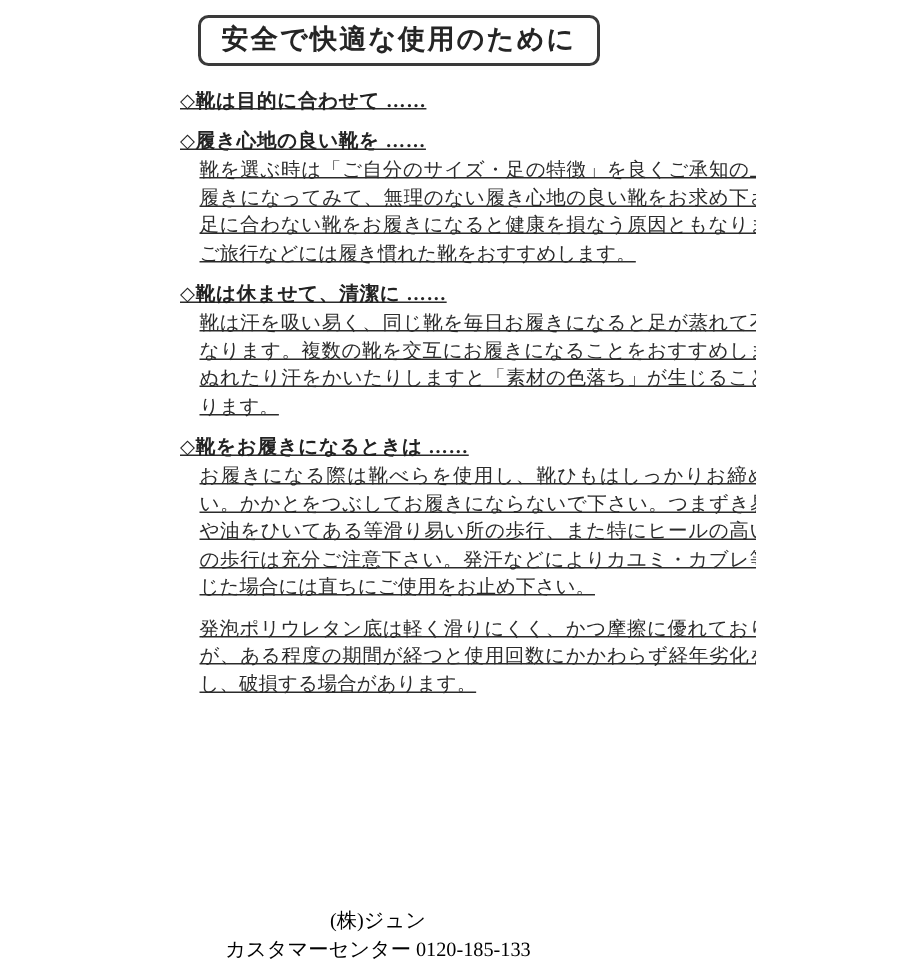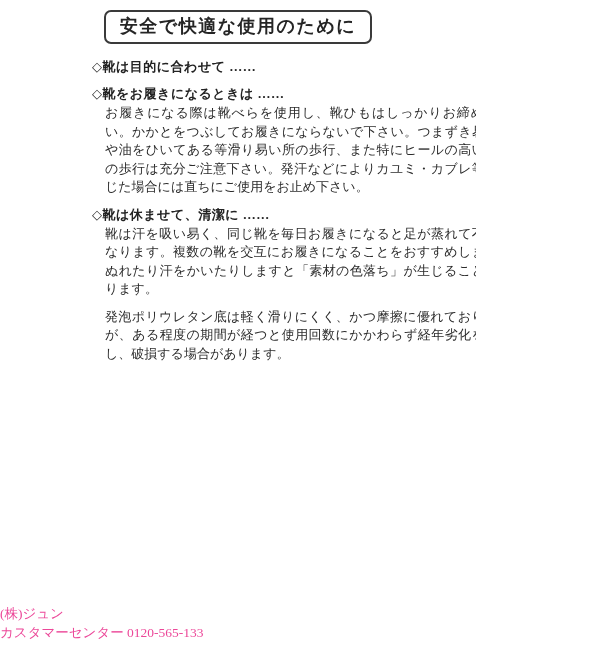--- a/index.html
+++ b/index.html
@@ -8,20 +8,21 @@
     background: #ffffff;
   }
   .page {
     position: relative;
     width: 476px;
     height: 650px;
     background: #ffffff;
     font-family: "Liberation Serif", "DejaVu Serif", serif;
     color: #2b2b2b;
     overflow: hidden;
+    padding-left: 28px;
   }
   .title-wrap {
     text-align: center;
     padding-top: 10px;
   }
   .title-box {
     display: inline-block;
     border: 2px solid #3a3a3a;
     border-radius: 7px;
     padding: 2px 14px 4px 14px;
@@ -38,20 +39,21 @@
   .intro {
     margin-left: 13px;
     width: 407px;
     font-size: 13px;
     line-height: 18.5px;
     text-align: justify;
     margin-bottom: 8px;
   }
   .section {
     margin-top: 9px;
+    text-decoration: underline;
   }
   .section-heading {
     font-size: 13px;
     font-weight: bold;
     letter-spacing: 0.5px;
     line-height: 18px;
     color: #232323;
   }
   .section-body {
     margin-left: 13px;
@@ -60,60 +62,64 @@
     line-height: 18.5px;
     text-align: justify;
     white-space: pre-wrap;
     margin-top: 1px;
   }
   .footer {
     position: absolute;
     left: 0;
     bottom: 8px;
     width: 100%;
-    text-align: left;
+    text-align: center;
     font-size: 13.5px;
     line-height: 19px;
-    color: #ec4899;
+    color: #000000;
   }
 </style>
 </head>
 <body>
 
 <div class="page">
 
   <div class="title-wrap">
     <div class="title-box">安全で快適な使用のために</div>
   </div>
 
   <div class="content">
 
 
     <div class="section">
       <div class="section-heading">◇靴は目的に合わせて ……</div>
     </div>
 
-
     <div class="section">
-      <div class="section-heading">◇靴をお履きになるときは ……</div>
-      <div class="section-body">お履きになる際は靴べらを使用し、靴ひもはしっかりお締め下さい。かかとをつぶしてお履きにならないで下さい。つまずき易い所や油をひいてある等滑り易い所の歩行、また特にヒールの高い靴での歩行は充分ご注意下さい。発汗などによりカユミ・カブレ等を感じた場合には直ちにご使用をお止め下さい。</div>
+      <div class="section-heading">◇履き心地の良い靴を ……</div>
+      <div class="section-body">靴を選ぶ時は「ご自分のサイズ・足の特徴」を良くご承知の上、お履きになってみて、無理のない履き心地の良い靴をお求め下さい。足に合わない靴をお履きになると健康を損なう原因ともなります。ご旅行などには履き慣れた靴をおすすめします。</div>
     </div>
 
     <div class="section">
       <div class="section-heading">◇靴は休ませて、清潔に ……</div>
       <div class="section-body">靴は汗を吸い易く、同じ靴を毎日お履きになると足が蒸れて不潔になります。複数の靴を交互にお履きになることをおすすめします。ぬれたり汗をかいたりしますと「素材の色落ち」が生じることがあります。</div>
+    </div>
+
+    <div class="section">
+      <div class="section-heading">◇靴をお履きになるときは ……</div>
+      <div class="section-body">お履きになる際は靴べらを使用し、靴ひもはしっかりお締め下さい。かかとをつぶしてお履きにならないで下さい。つまずき易い所や油をひいてある等滑り易い所の歩行、また特にヒールの高い靴での歩行は充分ご注意下さい。発汗などによりカユミ・カブレ等を感じた場合には直ちにご使用をお止め下さい。</div>
     </div>
 
     <div class="section">
     </div>
 
     <div class="section">
       <div class="section-body">発泡ポリウレタン底は軽く滑りにくく、かつ摩擦に優れておりますが、ある程度の期間が経つと使用回数にかかわらず経年劣化を起こし、破損する場合があります。</div>
     </div>
 
   </div>
 
   <div class="footer">
     <div>(株)ジュン</div>
-    <div>カスタマーセンター 0120-565-133</div>
+    <div>カスタマーセンター 0120-185-133</div>
   </div>
 
 </div>
 
 </body></html>

